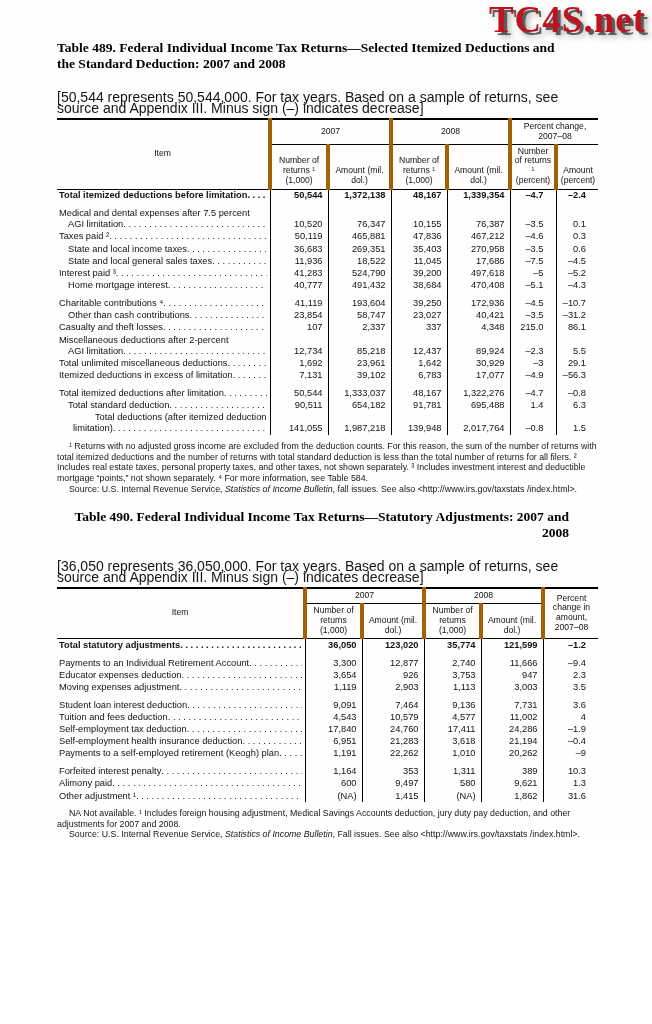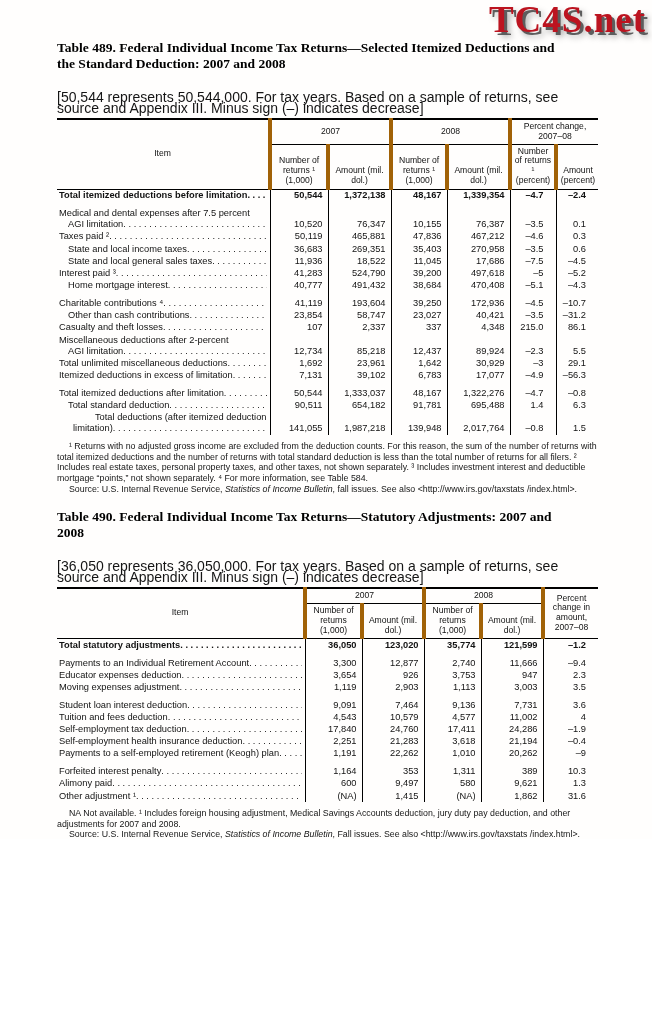--- a/index.html
+++ b/index.html
@@ -10,21 +10,21 @@
     font-family:"Liberation Sans", sans-serif;
   }
   .content { position:absolute; left:57px; top:0; width:541px; }
 
   
   .tbl-title {
     font-family:"Liberation Serif", serif; font-weight:700;
     font-size:13.5px; line-height:16px; color:#000; max-width:512px;
   }
   .t489-title { margin-top:40px; }
-  .t490-title { margin-top:15px; }
+  .t490-title { margin-top:15px;text-align:right; }
   .note { font-size:14px; line-height:10.5px; margin-top:20px; color:#151515; }
 
   
   table.tbl {
     width:541px; table-layout:fixed; border-collapse:collapse;
     margin-top:5px; font-size:9.3px; line-height:11.2px;
     border-top:2.5px solid #000;
   }
   .tbl th {
     font-weight:400; font-size:8.6px; line-height:9.8px;
@@ -492,21 +492,21 @@
             <td class="val">24,286</td>
             <td class="val pct">–1.9</td>
           </tr>
           <tr>
             <td class="item ind0">
               <div class="lbl-line">
                 <span class="lbl">Self-employment health insurance deduction</span>
                 <span class="leader"></span>
               </div>
             </td>
-            <td class="val">2,251</td>
+            <td class="val">6,951</td>
             <td class="val">21,283</td>
             <td class="val">3,618</td>
             <td class="val">21,194</td>
             <td class="val pct">–0.4</td>
           </tr>
           <tr>
             <td class="item ind0">
               <div class="lbl-line">
                 <span class="lbl">Payments to a self-employed retirement (Keogh) plan</span>
                 <span class="leader"></span>

